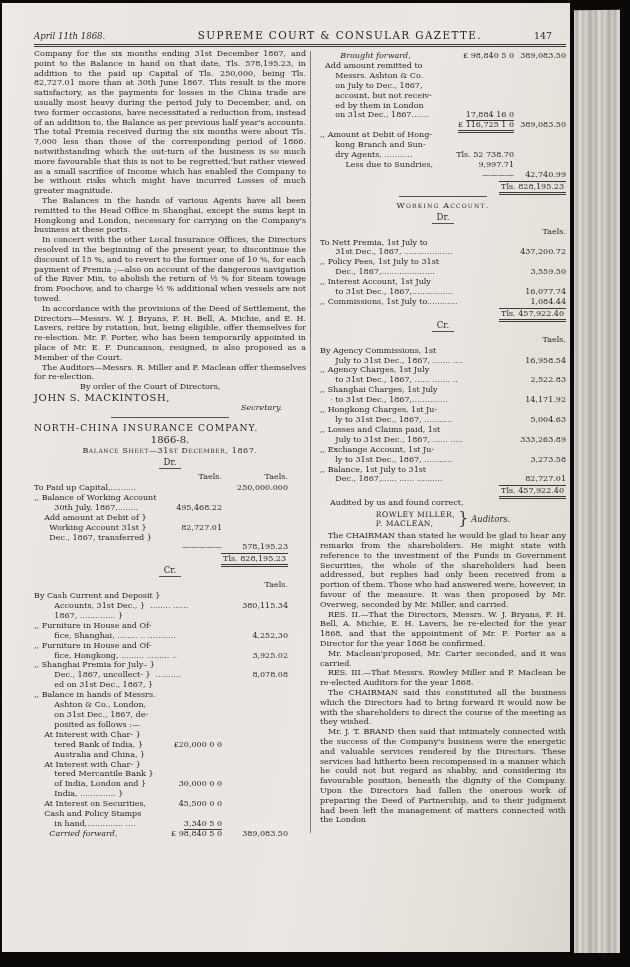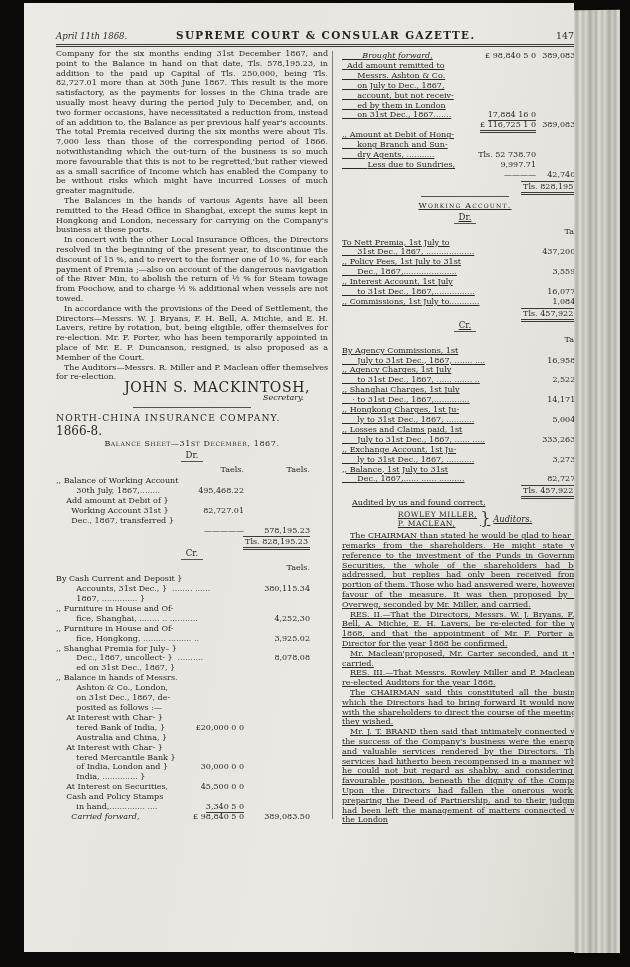--- a/index.html
+++ b/index.html
@@ -1,52 +1,52 @@
 <!DOCTYPE html>
 <html><head>
 <meta charset="utf-8">
 <style>
   html,body{margin:0;padding:0;}
   body{width:630px;height:967px;background:#0b0a09;overflow:hidden;position:relative;
        font-family:"DejaVu Serif","Liberation Serif",serif;color:#2b2823;}
-  .page{position:absolute;left:24px;top:3px;width:568px;height:949px;
+  .page{position:absolute;left:2px;top:3px;width:568px;height:949px;
         background:linear-gradient(100deg,#edeae5 0%,#e8e5e0 35%,#ebe8e3 60%,#e2dfd9 88%,#d9d6d0 100%);
         overflow:hidden;}
   
   .edges{position:absolute;top:0;right:0;width:56px;height:967px;background:#0b0a09;}
   .edges .stack{position:absolute;top:10px;left:0;width:46px;height:947px;
         background:repeating-linear-gradient(90deg,#d4d1cb 0px,#b3b0aa 3px,#e0ddd7 6px,#bfbcb6 9px,#d8d5cf 12px,#aeaba5 16px,#cac7c1 19px);
         transform:skewY(-0.4deg);}
   .bottom-band{position:absolute;left:0;right:0;bottom:0;height:14px;background:#0b0a09;}
 
   
   .hdr-bar{display:flex;align-items:baseline;margin:26px 4px 2px 32px;
            border-bottom:3px double #3c3a35;padding-bottom:3px;}
   .hdr-date{width:120px;font-style:italic;font-size:8.6px;}
-  .hdr-title{flex:1;text-align:left;font-size:10.4px;letter-spacing:1.4px;color:#262420;font-weight:bold;}
+  .hdr-title{flex:1;text-align:right;font-size:10.4px;letter-spacing:1.4px;color:#262420;}
   .hdr-page{width:70px;text-align:right;font-size:9.4px;padding-right:14px;}
 
   .cols{display:flex;align-items:stretch;}
   .lcol{width:272px;margin-left:32px;}
   .divider{width:1px;background:#807c74;margin:2px 0 6px 4px;}
-  .rcol{flex:1;padding:0 4px 0 9px;text-decoration:underline;}
+  .rcol{flex:1;padding:0 4px 0 9px;}
 
   p{margin:0;font-size:8px;line-height:9.8px;text-align:justify;text-indent:8px;}
   p.noind{text-indent:0;}
 
   .by-order{font-size:8px;line-height:10px;padding-left:46px;}
-  .signature{font-size:14px;letter-spacing:.6px;text-align:right;padding-right:18px;line-height:11px;}
+  .signature{font-size:10px;letter-spacing:.6px;padding-right:18px;line-height:11px;}
   .secretary{font-size:8px;font-style:italic;text-align:right;padding-right:24px;line-height:9px;}
 
   .sep{width:118px;border-top:1px solid #55524b;margin:5px auto 4px;}
   .sep.small{width:88px;}
   .mini{width:22px;border-top:1px solid #55524b;margin:1px auto 3px;}
 
   .co-name{text-align:left;font-size:9.2px;letter-spacing:1.1px;margin-top:2px;}
-  .co-years{text-align:left;font-size:12px;margin-top:1px;}
+  .co-years{text-align:center;font-size:10px;margin-top:1px;}
   .co-sheet{text-align:center;font-size:8px;font-variant:small-caps;letter-spacing:.6px;margin-top:1px;}
   .drcr{text-align:center;font-size:8.6px;margin-top:2px;}
   .wa-title{text-align:center;font-size:8px;font-variant:small-caps;letter-spacing:1.2px;margin-top:2px;}
 
   .ftable{margin-top:2px;}
   .frow{position:relative;min-height:9.9px;line-height:9.9px;font-size:8px;}
   .frow.hdr{margin:2px 0 1px;}
   .fl{display:block;white-space:pre-wrap;}
   .fa1,.fa2{position:absolute;top:0;white-space:pre;}
   .lcol .fa1{right:84px;} .lcol .fa2{right:18px;}
@@ -77,36 +77,41 @@
 
   <div class="cols">
 
     <div class="lcol">
       <p class="noind">Company for the six months ending 31st December 1867, and point to the Balance in hand on that date, Tls. 578,195.23, in addition to the paid up Capital of Tls. 250,000, being Tls. 82,727.01 more than at 30th June 1867.  This result is the more satisfactory, as the payments for losses in the China trade are usually most heavy during the period July to December, and, on two former occasions, have necessitated a reduction from, instead of an addition to, the Balance as per previous half year's accounts.  The total Premia received during the six months were about Tls. 7,000 less than those of the corresponding period of 1866. notwithstanding which the out-turn of the business is so much more favourable that this is not to be regretted,'but rather viewed as a small sacrifice of Income which has enabled the Company to be without risks which might have incurred Losses of much greater magnitude.</p>
       <p>The Balances in the hands of various Agents have all been remitted to the Head Office in Shanghai, except the sums kept in Hongkong and London, necessary for carrying on the Company's business at these ports.</p>
       <p>In concert with the other Local Insurance Offices, the Directors resolved in the beginning of the present year, to discontinue the discount of 15 %, and to revert to the former one of 10 %, for each payment of Premia ;—also on account of the dangerous navigation of the River Min, to abolish the return of ½ % for Steam towage from Foochow, and to charge ½ % additional when vessels are not towed.</p>
       <p>In accordance with the provisions of the Deed of Settlement, the Directors—Messrs. W. J. Bryans, F. H. Bell, A. Michie, and E. H. Lavers, retire by rotation, but, being eligible, offer themselves for re-election.  Mr. F. Porter, who has been temporarily appointed in place of Mr. E. F. Duncanson, resigned, is also proposed as a Member of the Court.</p>
       <p>The Auditors—Messrs. R. Miller and P. Maclean offer themselves for re-election.</p>
 
+      <div class="by-order">By order of the Court of Directors,</div>
       <div class="signature">JOHN S. MACKINTOSH,</div>
       <div class="secretary">Secretary.</div>
 
       <div class="sep"></div>
 
       <div class="co-name">NORTH-CHINA INSURANCE COMPANY.</div>
       <div class="co-years">1866-8.</div>
       <div class="co-sheet">Balance Sheet—31st December, 1867.</div>
       <div class="drcr">Dr.</div>
       <div class="mini"></div>
 
       <div class="ftable">
           <div class="frow hdr">
             <span class="fl"></span>
             <span class="fa1">Taels.</span>
             <span class="fa2">Taels.</span>
+          </div>
+          <div class="frow">
+            <span class="fl">To Paid up Capital,..........</span>
+            <span class="fa2">250,000.000</span>
           </div>
           <div class="frow">
             <span class="fl">,, Balance of Working Account</span>
           </div>
           <div class="frow">
             <span class="fl">        30th July, 1867,........</span>
             <span class="fa1">495,468.22</span>
           </div>
           <div class="frow">
             <span class="fl">    Add amount at Debit of }</span>

